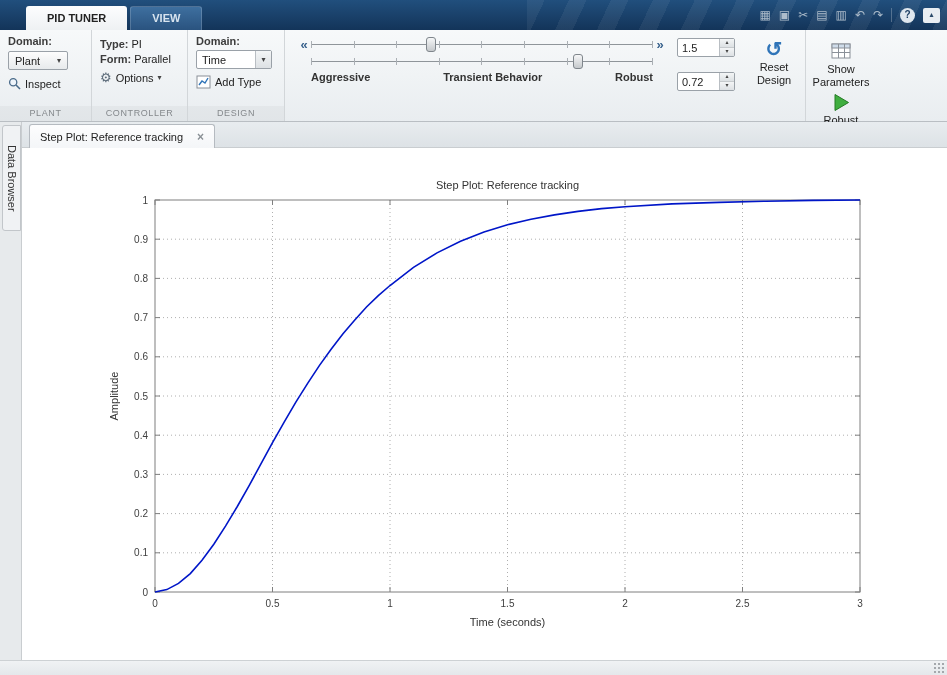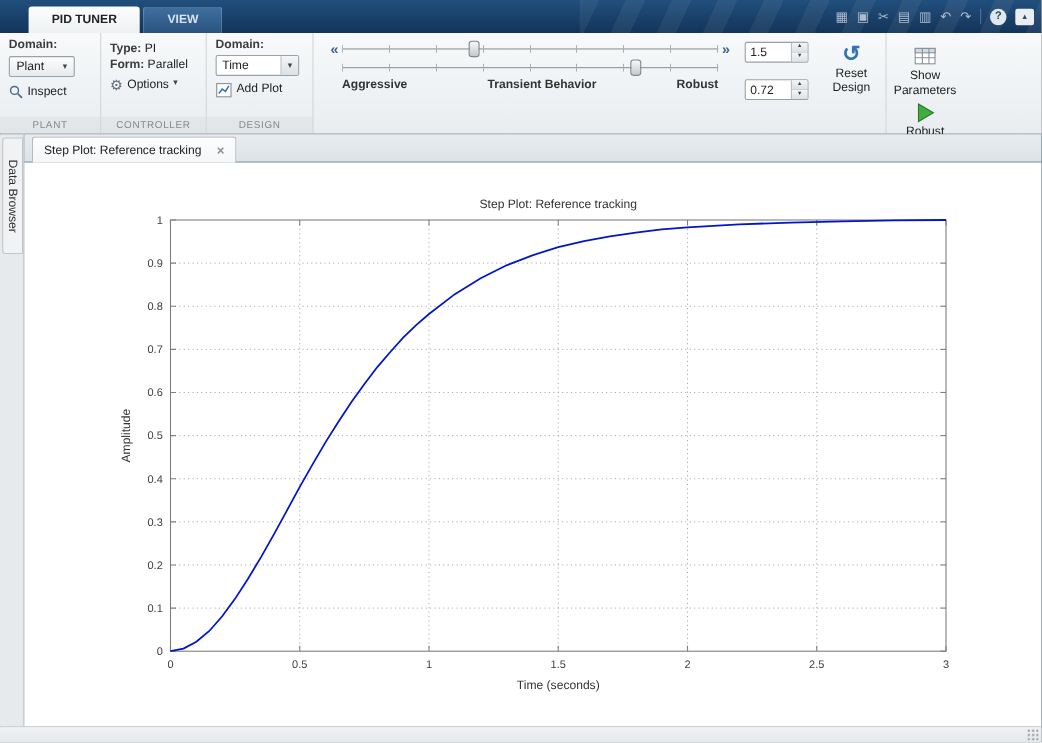--- a/index.html
+++ b/index.html
@@ -23,21 +23,21 @@
   
   .ribbon{position:absolute;top:30px;left:0;right:0;height:92px;background:linear-gradient(#f7f9fa,#e9edf0);border-bottom:1px solid #b9bec3;display:flex;box-sizing:border-box;}
   .group{height:91px;display:flex;flex-direction:column;border-right:1px solid #d2d6d9;box-sizing:border-box;}
   .g-body{flex:1;box-sizing:border-box;position:relative;}
   .g-label{height:15px;font-size:9px;color:#84888c;text-align:center;line-height:15px;letter-spacing:.6px;background:rgba(0,0,0,.03);}
   .g-plant{width:92px;} .g-controller{width:96px;} .g-design{width:97px;} .g-tuning{width:521px;} .g-results{width:141px;border-right:none;}
   .pad{padding:5px 8px;}
   .fieldlbl{font-size:11px;font-weight:bold;color:#3c3c3c;}
   .dd-btn{margin-top:4px;width:60px;height:19px;font-size:11px;display:flex;align-items:center;justify-content:space-between;padding:0 6px;background:linear-gradient(#fdfdfd,#e7eaec);border:1px solid #9aa1a8;border-radius:2px;box-sizing:border-box;font-family:inherit;color:#222;}
   .caret{font-size:8px;color:#444;line-height:1;}
-  .flat-btn{display:flex;align-items:flex-start;gap:4px;font-size:11px;color:#222;background:none;border:none;padding:0;font-family:inherit;}
+  .flat-btn{display:flex;align-items:center;gap:4px;font-size:11px;color:#222;background:none;border:none;padding:0;font-family:inherit;}
   .mt7{margin-top:7px;} .mt6{margin-top:6px;}
   .kv{margin-top:3px;font-size:11px;white-space:nowrap;}
   .kv .k{font-weight:bold;color:#3c3c3c;} .kv .v{color:#222;margin-left:3px;}
   .gear{font-size:13px;color:#5d6c7a;line-height:1;}
   .combo{margin-top:3px;width:76px;height:19px;border:1px solid #9aa1a8;background:#fff;display:flex;align-items:center;box-sizing:border-box;border-radius:2px;}
   .combo-val{flex:1;font-size:11px;padding-left:5px;color:#222;}
   .combo-arr{width:15px;align-self:stretch;border-left:1px solid #b9bec3;background:linear-gradient(#f3f5f6,#dde1e4);display:flex;align-items:center;justify-content:center;}
 
   
   .g-tuning .g-body{padding:6px 0 0 12px;display:flex;}
@@ -150,21 +150,21 @@
           <span class="combo-val">Time</span>
           <span class="combo-arr">
               <span class="caret">▾</span>
             </span>
         </div>
         <button class="flat-btn mt6">
           <svg width="15" height="14" viewBox="0 0 15 14">
             <rect x="1" y="1" width="13" height="12" fill="#fff" stroke="#8a9098"></rect>
             <polyline points="3,10 6,6 9,8 12,3" fill="none" stroke="#2f74b8" stroke-width="1.4"></polyline>
           </svg>
-          <span>Add Plot</span>
+          <span>Add Type</span>
         </button>
       </div>
       <div class="g-label">DESIGN</div>
     </section>
 
     <section class="group g-tuning">
       <div class="g-body">
         <div class="sliders">
           <div class="slider-row">
             <button class="chev">«</button>

